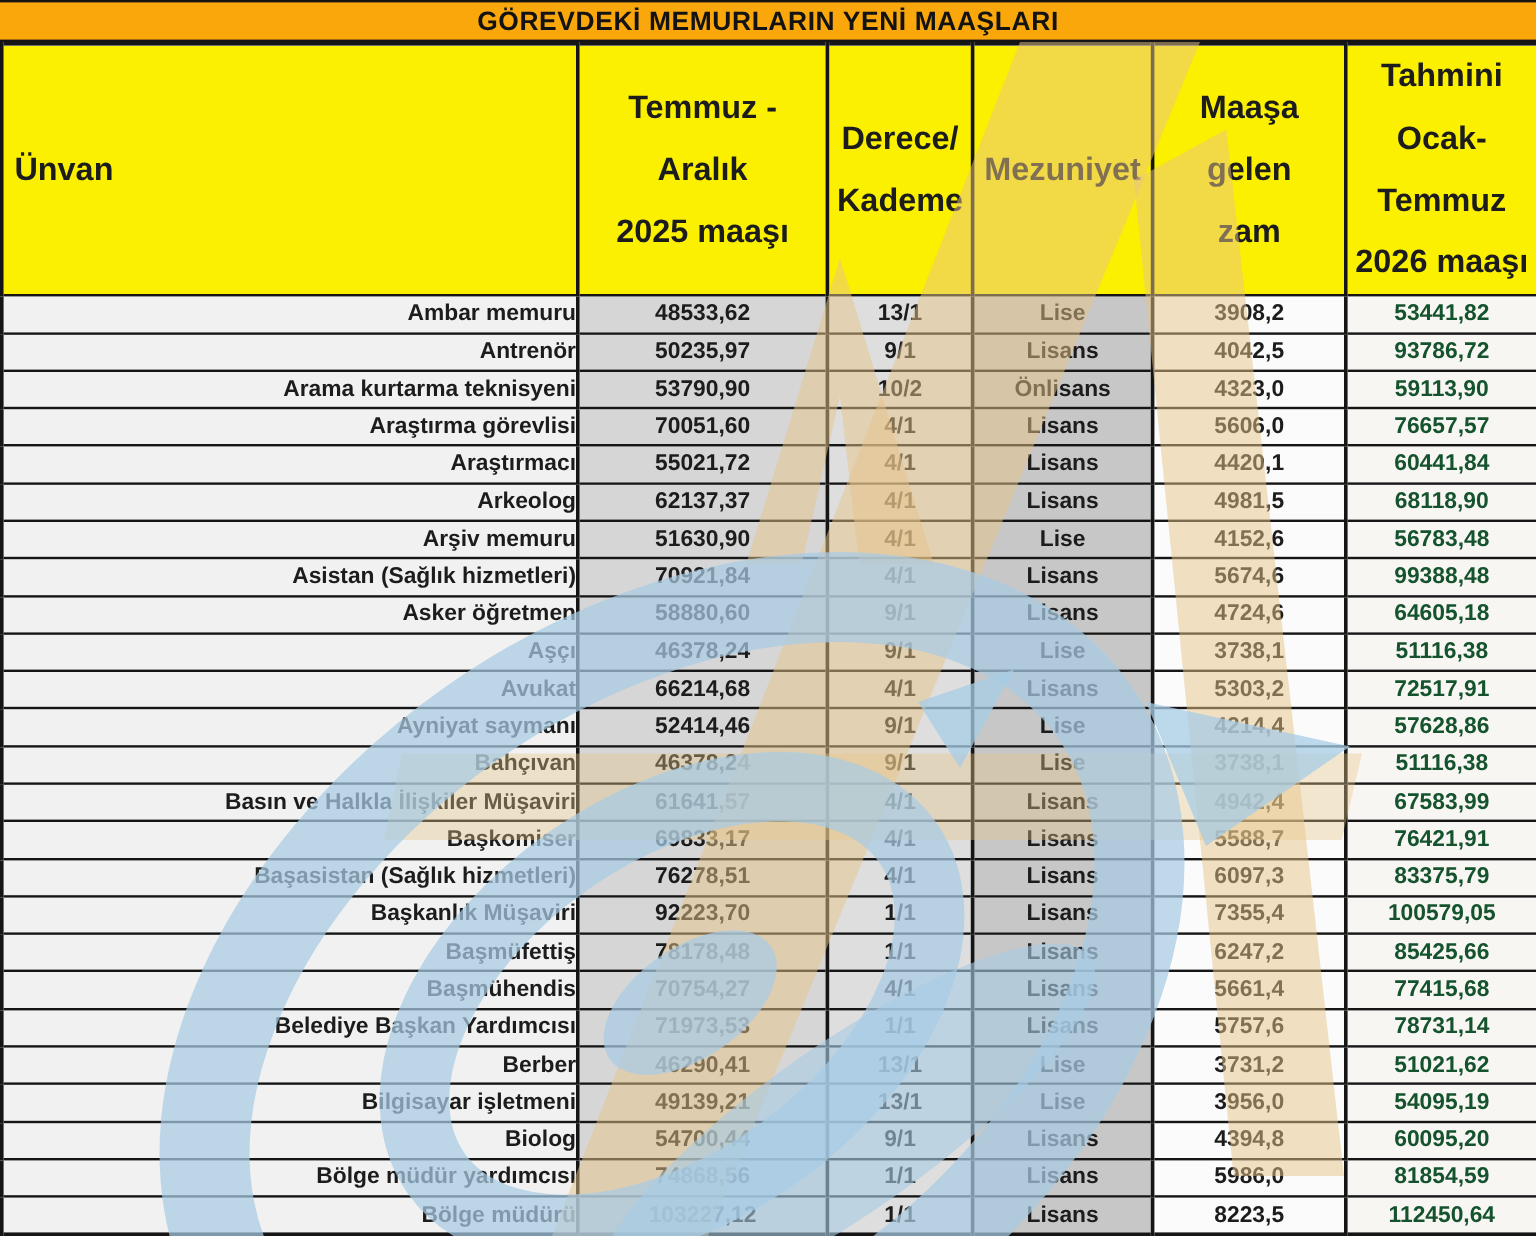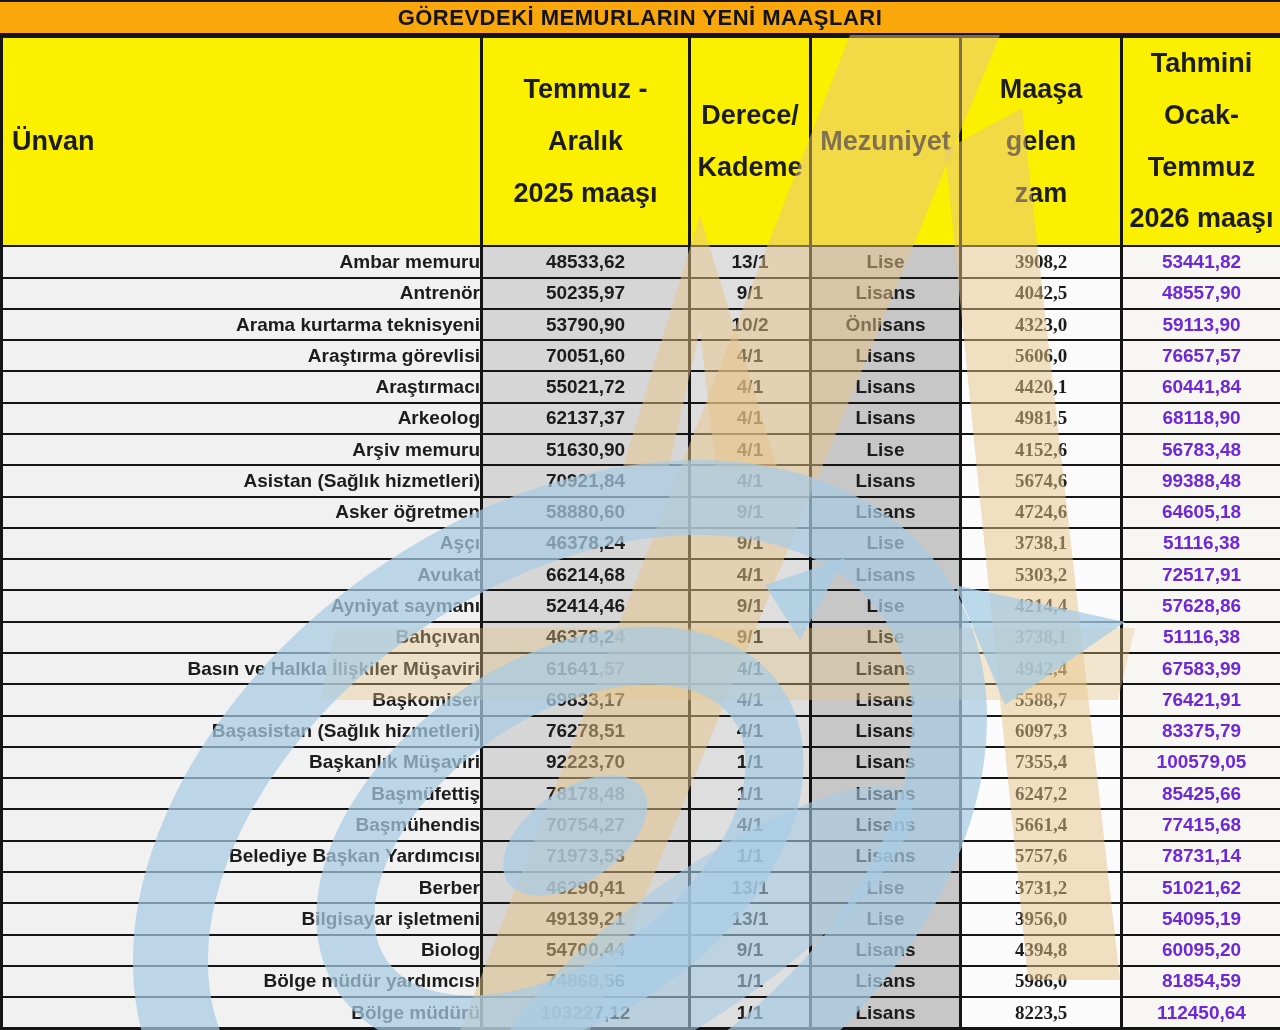--- a/index.html
+++ b/index.html
@@ -21,22 +21,22 @@
   thead th{
     background:#FBF000;font-size:27px;line-height:1.92;white-space:pre-line;
     vertical-align:middle;text-align:center;height:162px;padding:0 2px;
   }
   thead th.c0{text-align:left;padding-left:9px;}
   tbody td{font-size:19px;text-align:center;vertical-align:middle;height:29px;padding:0;}
   td.c0{text-align:right;padding-left:8px;background:#F1F1F1;}
   td.c1{background:#D6D6D6;}
   td.c2{background:#DEDEDE;}
   td.c3{background:#C7C7C7;}
-  td.c4{background:#FBFBFB;font-family:Liberation Serif, serif;}
-  td.c5{background:#F8F6F2;color:#6d28d9;}
+  td.c4{background:#FBFBFB;}
+  td.c5{background:#F8F6F2;color:#14532d;}
   .wm{position:absolute;left:0;top:0;width:1280px;height:1030px;pointer-events:none;}
 </style>
 </head>
 <body>
 
 <div class="wrap">
 
   <div class="title">GÖREVDEKİ MEMURLARIN YENİ MAAŞLARI</div>
 
   <table>
@@ -72,21 +72,21 @@
           <td class="c3">Lise</td>
           <td class="c4">3908,2</td>
           <td class="c5">53441,82</td>
         </tr>
         <tr>
           <td class="c0">Antrenör</td>
           <td class="c1">50235,97</td>
           <td class="c2">9/1</td>
           <td class="c3">Lisans</td>
           <td class="c4">4042,5</td>
-          <td class="c5">48557,90</td>
+          <td class="c5">93786,72</td>
         </tr>
         <tr>
           <td class="c0">Arama kurtarma teknisyeni</td>
           <td class="c1">53790,90</td>
           <td class="c2">10/2</td>
           <td class="c3">Önlisans</td>
           <td class="c4">4323,0</td>
           <td class="c5">59113,90</td>
         </tr>
         <tr>

